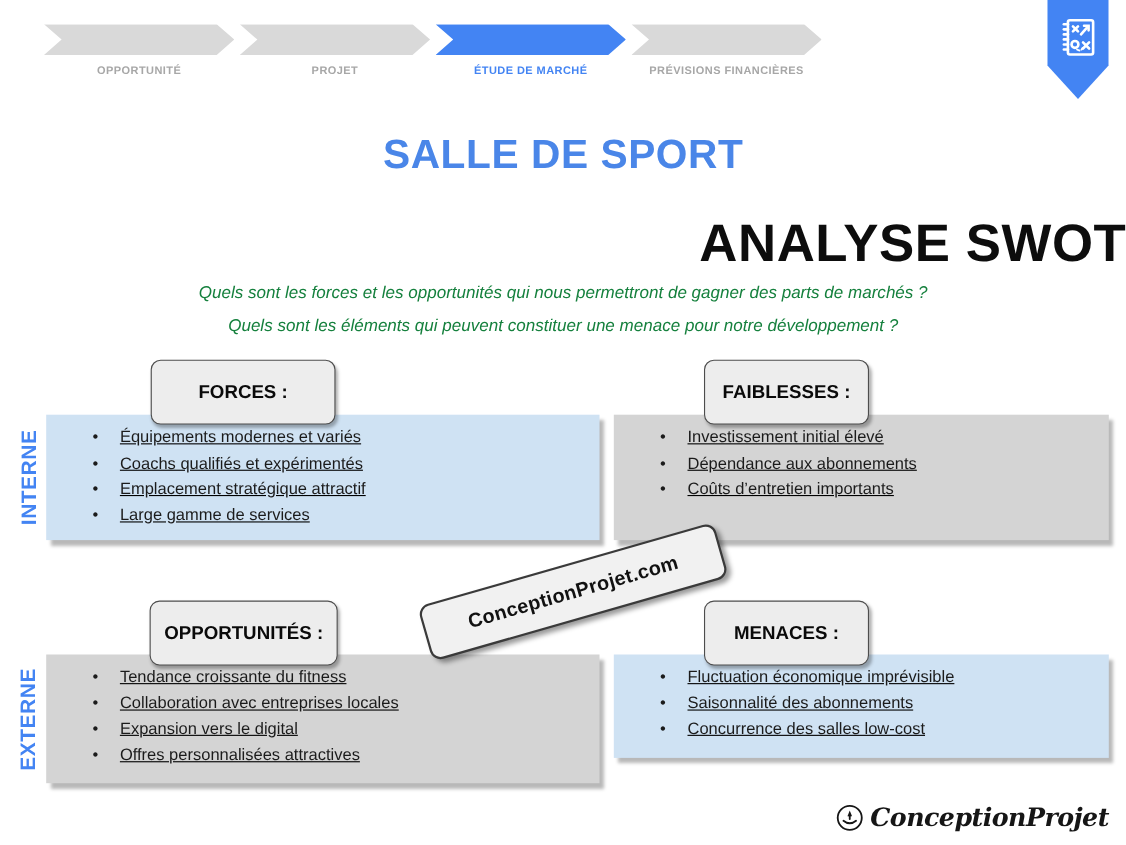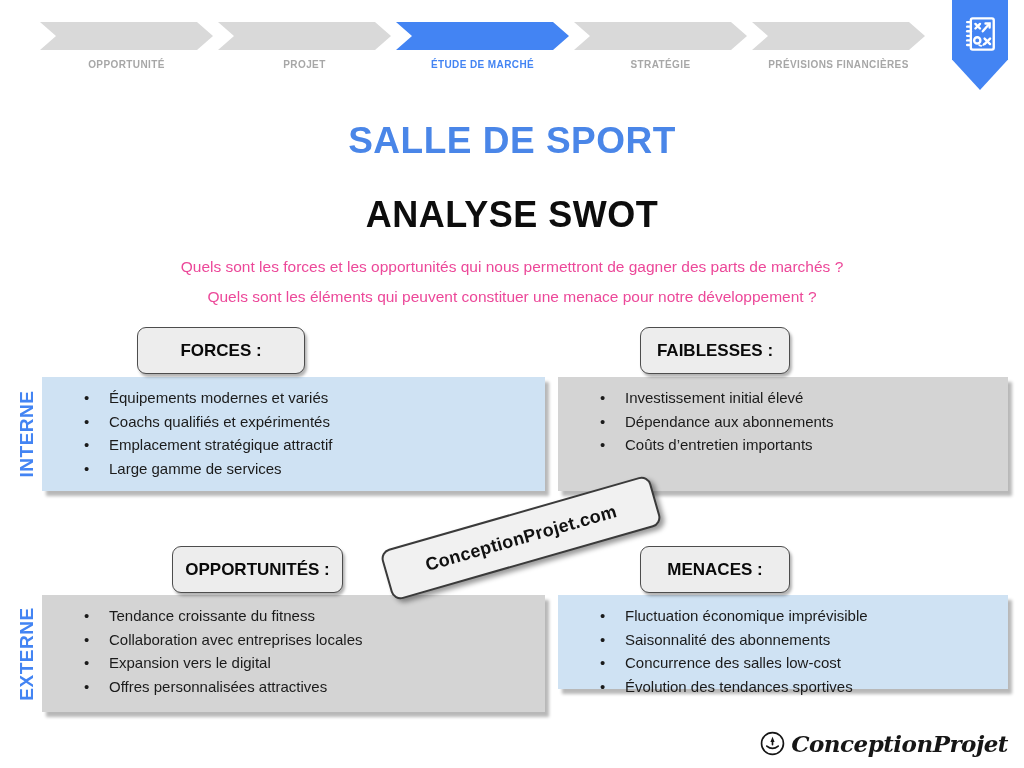--- a/index.html
+++ b/index.html
@@ -36,53 +36,53 @@
   .pennant svg { margin-top:10px; }
 
   
   .title-main {
     position:absolute; top:120px; left:0; width:100%;
     text-align:center; font-size:37px; font-weight:bold; color:#4a86e8;
     letter-spacing:.5px;
   }
   .title-sub {
     position:absolute; top:194px; left:0; width:100%;
-    text-align:center; font-size:36px; font-weight:bold; color:#0d0d0d;
+    text-align:right; font-size:48px; font-weight:bold; color:#0d0d0d;
     letter-spacing:.5px;
   }
   .question { position:absolute; left:0; width:100%; text-align:center;
-    font-size:15.5px; font-weight:500; color:#ec4899; }
+    font-size:15.5px; font-style:italic; font-weight:500; color:#15803d; }
   .q1 { top:258px; } .q2 { top:288px; }
 
   
   .pill {
-    position:absolute; height:47px; background:#ededed;
+    position:absolute; height:59px; background:#ededed;
     border:1.6px solid #4d4d4d; border-radius:9px;
     box-shadow:2px 3px 3px rgba(0,0,0,.3);
     display:flex; align-items:center; justify-content:center;
     font-size:17px; font-weight:bold; color:#0a0a0a; z-index:2;
   }
   .pill-forces        { left:137px; top:327px; width:168px; }
   .pill-faiblesses    { left:640px; top:327px; width:150px; }
-  .pill-opportunites  { left:136px; top:546px; width:171px;margin-left:36px; }
+  .pill-opportunites  { left:136px; top:546px; width:171px; }
   .pill-menaces       { left:640px; top:546px; width:150px; }
 
   
   .qbox {
     position:absolute; z-index:1;
     box-shadow:4px 5px 3px rgba(0,0,0,.28);
     padding:9px 10px 0 28px;
   }
   .qbox.blue { background:#cfe2f3; }
   .qbox.gray { background:#d4d4d4; }
   .box-forces       { left:42px;  top:377px; width:503px; height:114px; }
   .box-faiblesses   { left:558px; top:377px; width:450px; height:114px; }
   .box-opportunites { left:42px;  top:595px; width:503px; height:117px; }
   .box-menaces      { left:558px; top:595px; width:450px; height:94px; }
-  .qbox ul { list-style:none; }
+  .qbox ul { list-style:none;text-decoration:underline; }
   .qbox li {
     position:relative; padding-left:39px; font-size:15px; color:#1b1b1b;
     line-height:23.5px;
   }
   .qbox li::before {
     content:"•"; position:absolute; left:14px; top:0;
     font-size:15px; color:#1b1b1b;
   }
 
   
@@ -126,24 +126,20 @@
     <div class="step-arrow"></div>
     <div class="step-label">OPPORTUNITÉ</div>
   </div>
   <div class="step">
     <div class="step-arrow"></div>
     <div class="step-label">PROJET</div>
   </div>
   <div class="step active">
     <div class="step-arrow"></div>
     <div class="step-label">ÉTUDE DE MARCHÉ</div>
-  </div>
-  <div class="step">
-    <div class="step-arrow"></div>
-    <div class="step-label">STRATÉGIE</div>
   </div>
   <div class="step">
     <div class="step-arrow"></div>
     <div class="step-label">PRÉVISIONS FINANCIÈRES</div>
   </div>
 </div>
 
 <div class="pennant">
   <svg width="44" height="48" viewBox="0 0 48 48" fill="none" stroke="#ffffff" stroke-width="2.6" stroke-linecap="round">
     <rect x="14" y="7" width="25" height="34" rx="2"></rect>
@@ -196,21 +192,20 @@
     <li>Collaboration avec entreprises locales</li>
     <li>Expansion vers le digital</li>
     <li>Offres personnalisées attractives</li>
   </ul>
 </div>
 <div class="qbox blue box-menaces">
   <ul>
     <li>Fluctuation économique imprévisible</li>
     <li>Saisonnalité des abonnements</li>
     <li>Concurrence des salles low-cost</li>
-    <li>Évolution des tendances sportives</li>
   </ul>
 </div>
 
 <div class="side-label side-interne">
   <span>INTERNE</span>
 </div>
 <div class="side-label side-externe">
   <span>EXTERNE</span>
 </div>
 

